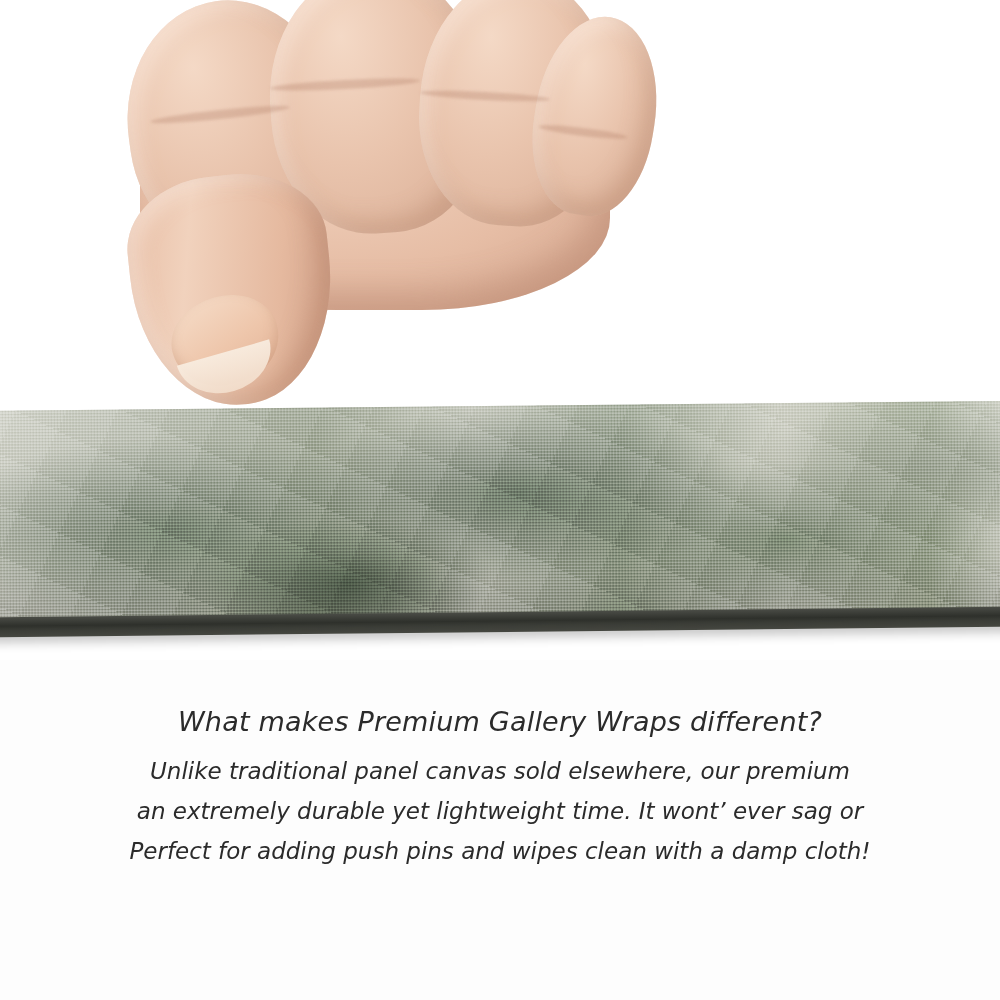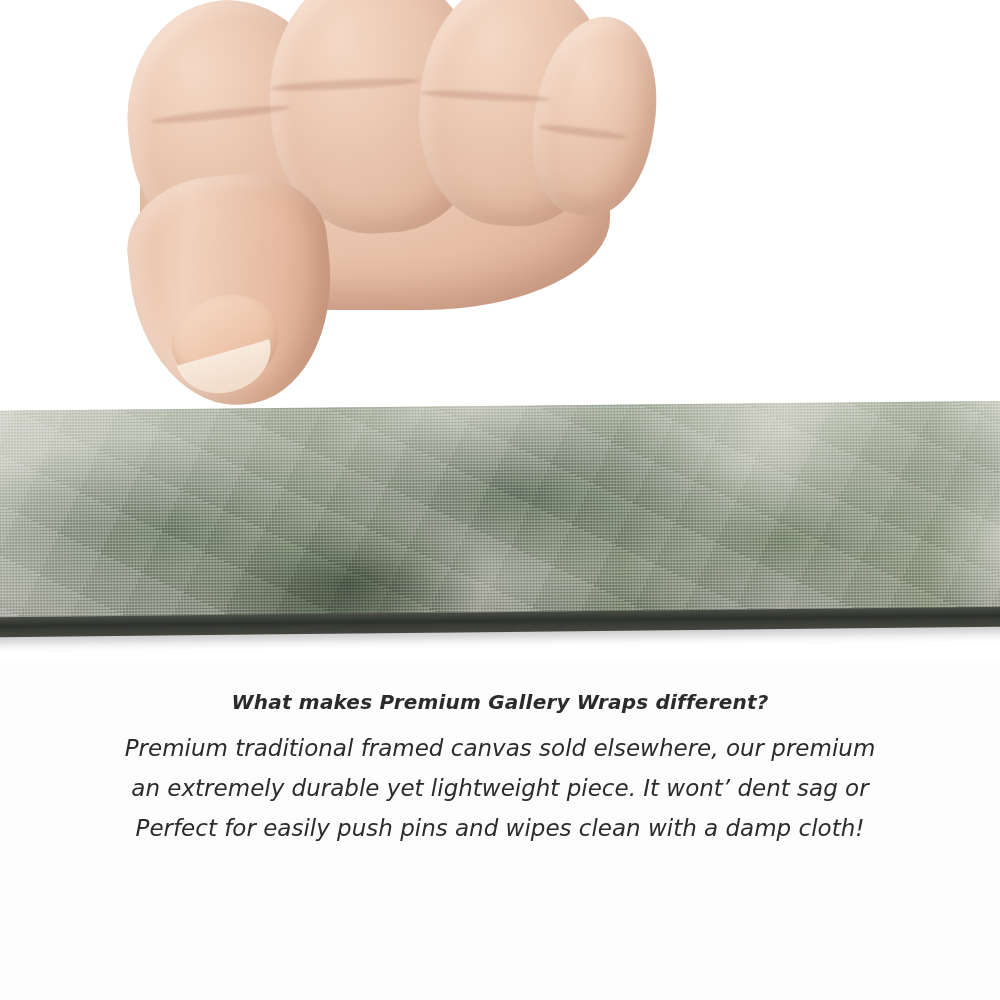--- a/index.html
+++ b/index.html
@@ -164,24 +164,25 @@
     position: absolute;
     left: 0;
     top: 690px;
     width: 1000px;
     text-align: center;
     color: #2b2b2b;
     font-family: "DejaVu Sans", sans-serif;
     font-style: italic;
   }
   .caption-heading {
-    font-size: 20px;
-    font-weight: 700;
+    font-size: 27px;
+    font-weight: 400;
     letter-spacing: .2px;
     margin-bottom: 14px;
+    margin-top: 16px;
   }
   .caption-line {
     font-size: 23px;
     line-height: 40px;
     font-weight: 400;
   }
 </style>
 </head>
 <body>
 
@@ -209,18 +210,18 @@
     <div class="canvas-strip">
       <div class="weave"></div>
 
     </div>
     <div class="strip-bottom-edge"></div>
     <div class="strip-shadow"></div>
   </div>
 
   <div class="caption">
     <div class="caption-heading">What makes Premium Gallery Wraps different?</div>
-    <div class="caption-line">Premium traditional framed canvas sold elsewhere, our premium</div>
-    <div class="caption-line">an extremely durable yet lightweight piece. It wont’ dent sag or</div>
-    <div class="caption-line">Perfect for easily push pins and wipes clean with a damp cloth!</div>
+    <div class="caption-line">Unlike traditional panel canvas sold elsewhere, our premium</div>
+    <div class="caption-line">an extremely durable yet lightweight time. It wont’ ever sag or</div>
+    <div class="caption-line">Perfect for adding push pins and wipes clean with a damp cloth!</div>
   </div>
 
 </div>
 
 </body></html>

